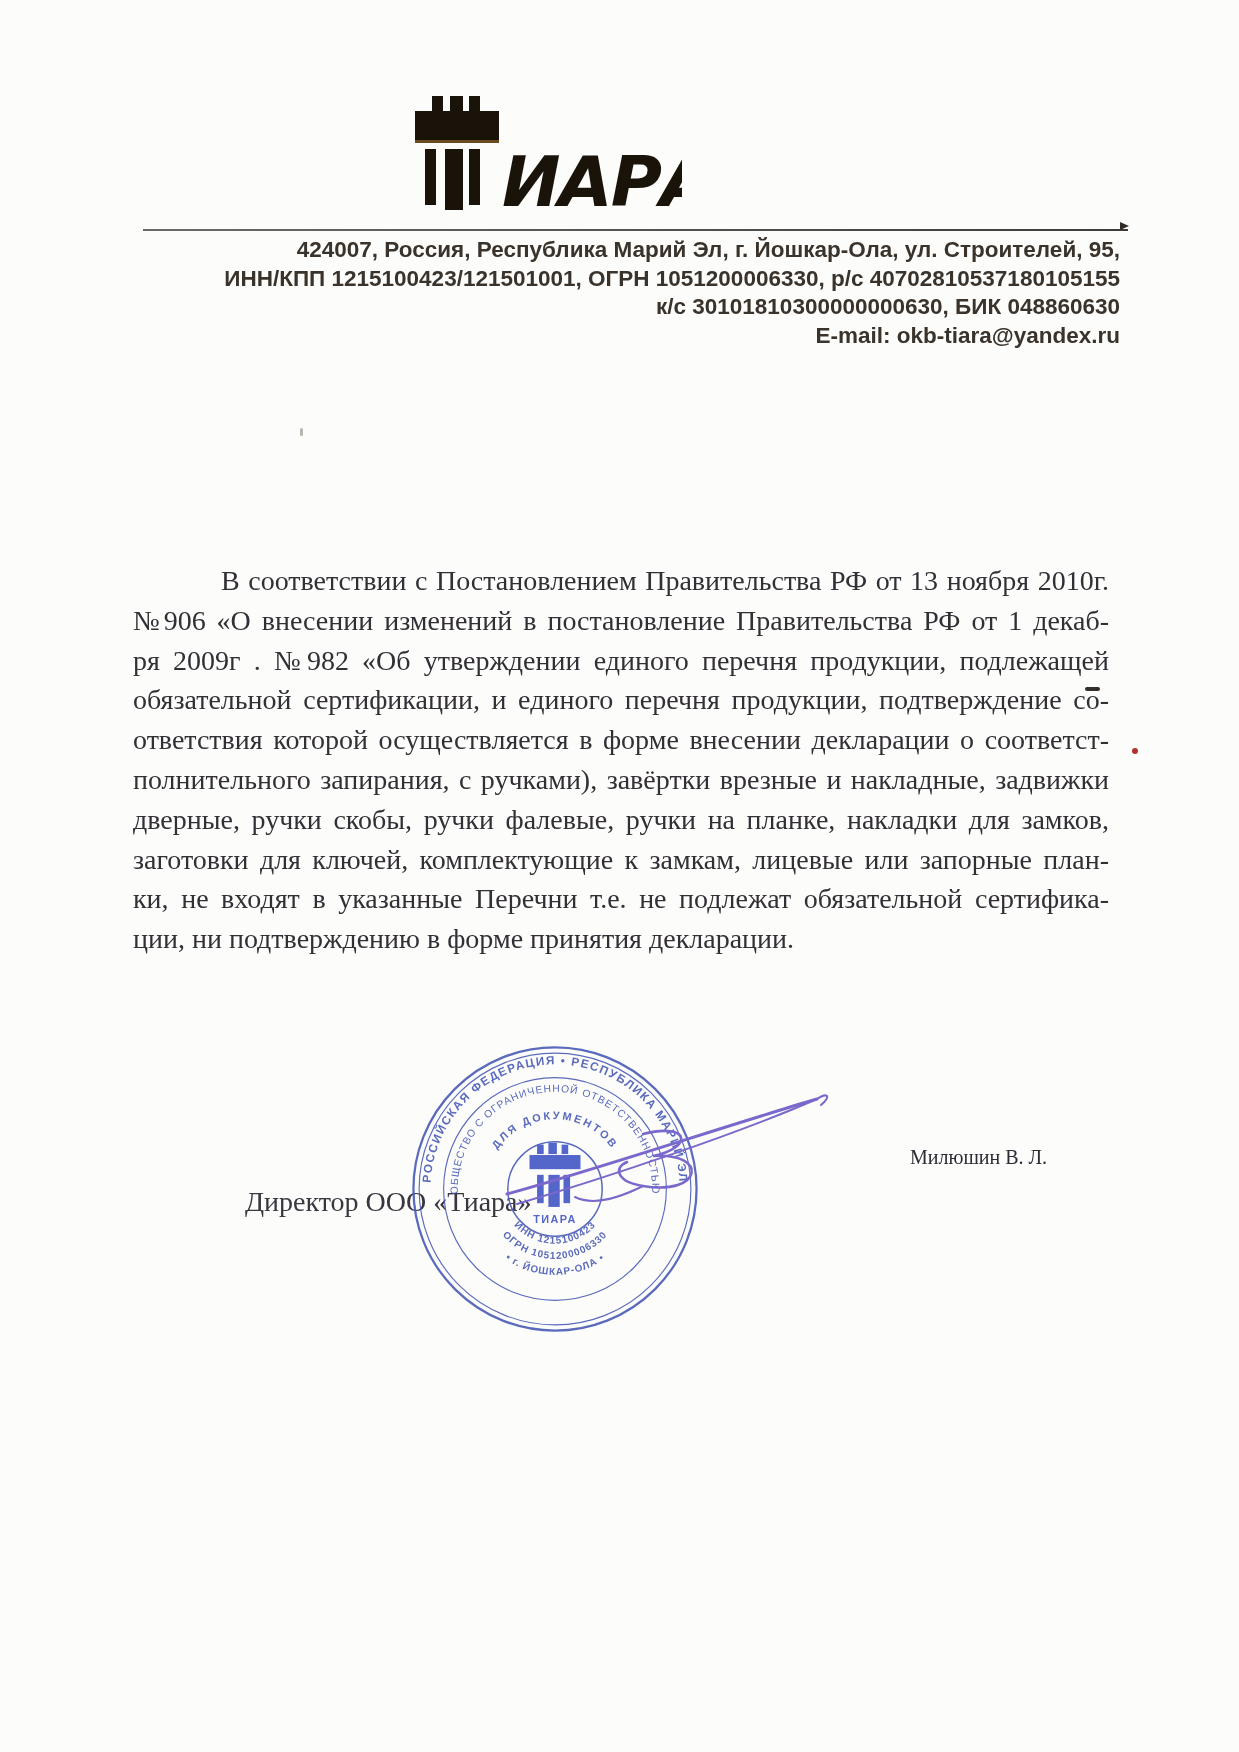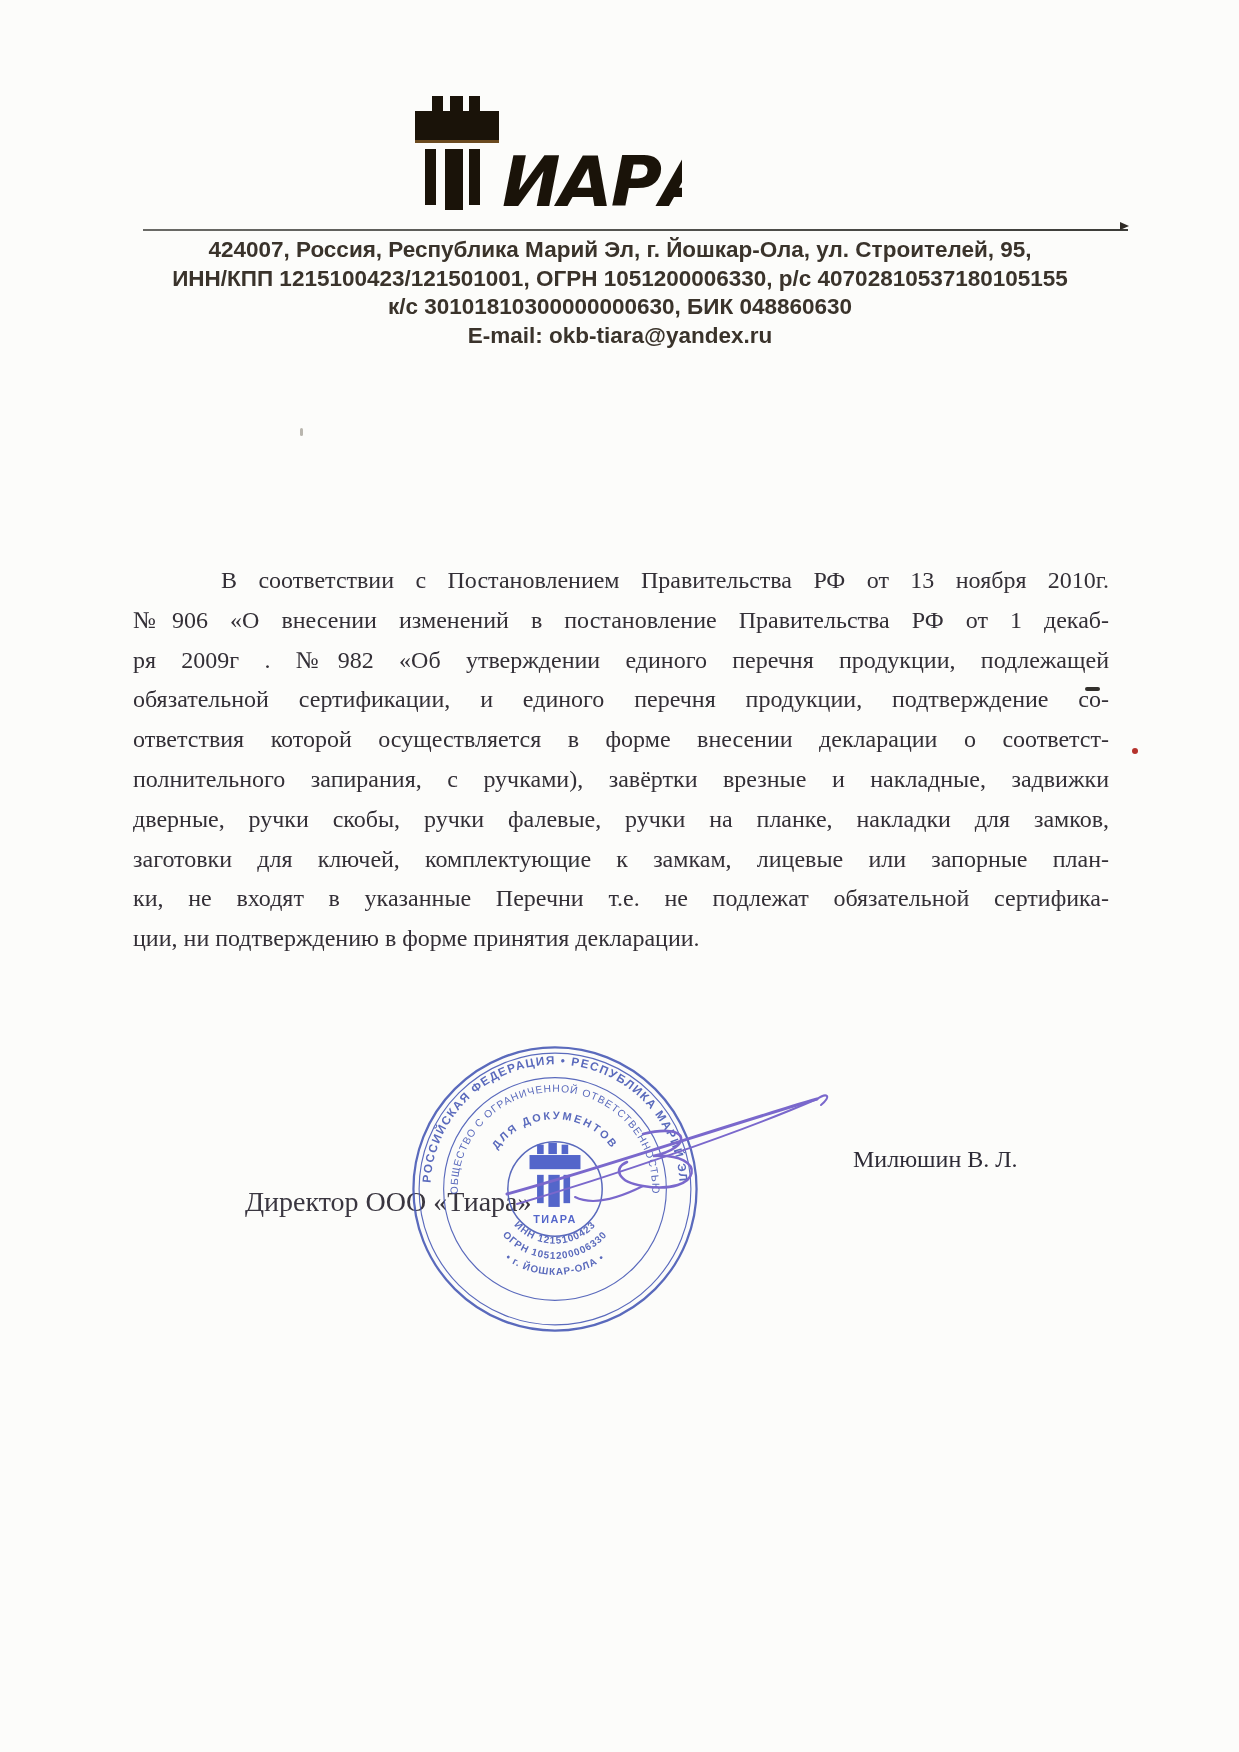--- a/index.html
+++ b/index.html
@@ -12,33 +12,33 @@
   .logo{position:absolute;left:402px;top:96px;width:280px;height:116px;}
   
   .divider{position:absolute;left:143px;top:229px;width:985px;height:2px;
     background:linear-gradient(to right,#6a6a66,#3c3c38);}
   .divider-tip{position:absolute;left:1120px;top:222px;width:0;height:0;
     border-left:9px solid #2f2b26;border-top:4px solid transparent;border-bottom:4px solid transparent;}
   
   .header{
     position:absolute;left:120px;top:236px;width:1000px;
     font-family:"Liberation Sans", sans-serif;font-weight:bold;
-    font-size:22.5px;line-height:28.6px;text-align:center;color:#3a332b;
+    font-size:22.5px;line-height:28.6px;text-align:right;color:#3a332b;
   }
   
   .bodytext{
     position:absolute;left:133px;top:561px;width:976px;
-    font-size:24px;line-height:39.8px;color:#332f36;
+    font-size:28px;line-height:39.8px;color:#332f36;
   }
   .body-line{text-align:justify;text-align-last:justify;white-space:normal;}
   .body-line.first{text-indent:88px;}
   .body-line.last{text-align-last:left;font-family:Liberation Serif, serif;}
   
   .sig-role{position:absolute;left:245px;top:1143px;font-size:28px;color:#3a3640;margin-top:43px;}
-  .sig-name{position:absolute;left:853px;top:1146px;font-size:24px;color:#2e2b36;}
+  .sig-name{position:absolute;left:910px;top:1146px;font-size:20px;color:#2e2b36;}
   
   .stamp{position:absolute;left:404px;top:1038px;width:302px;height:302px;opacity:.88;}
   .ink{position:absolute;left:495px;top:1072px;width:345px;height:190px;}
   
   .artifact-dash{position:absolute;left:1085px;top:687px;width:15px;height:4px;background:#33302c;border-radius:2px;}
   .artifact-reddot{position:absolute;left:1132px;top:748px;width:6px;height:6px;background:#b5322c;border-radius:50%;}
   .artifact-speck{position:absolute;left:300px;top:428px;width:3px;height:8px;background:#b9b6ae;border-radius:2px;}
 </style>
 </head>
 <body>

